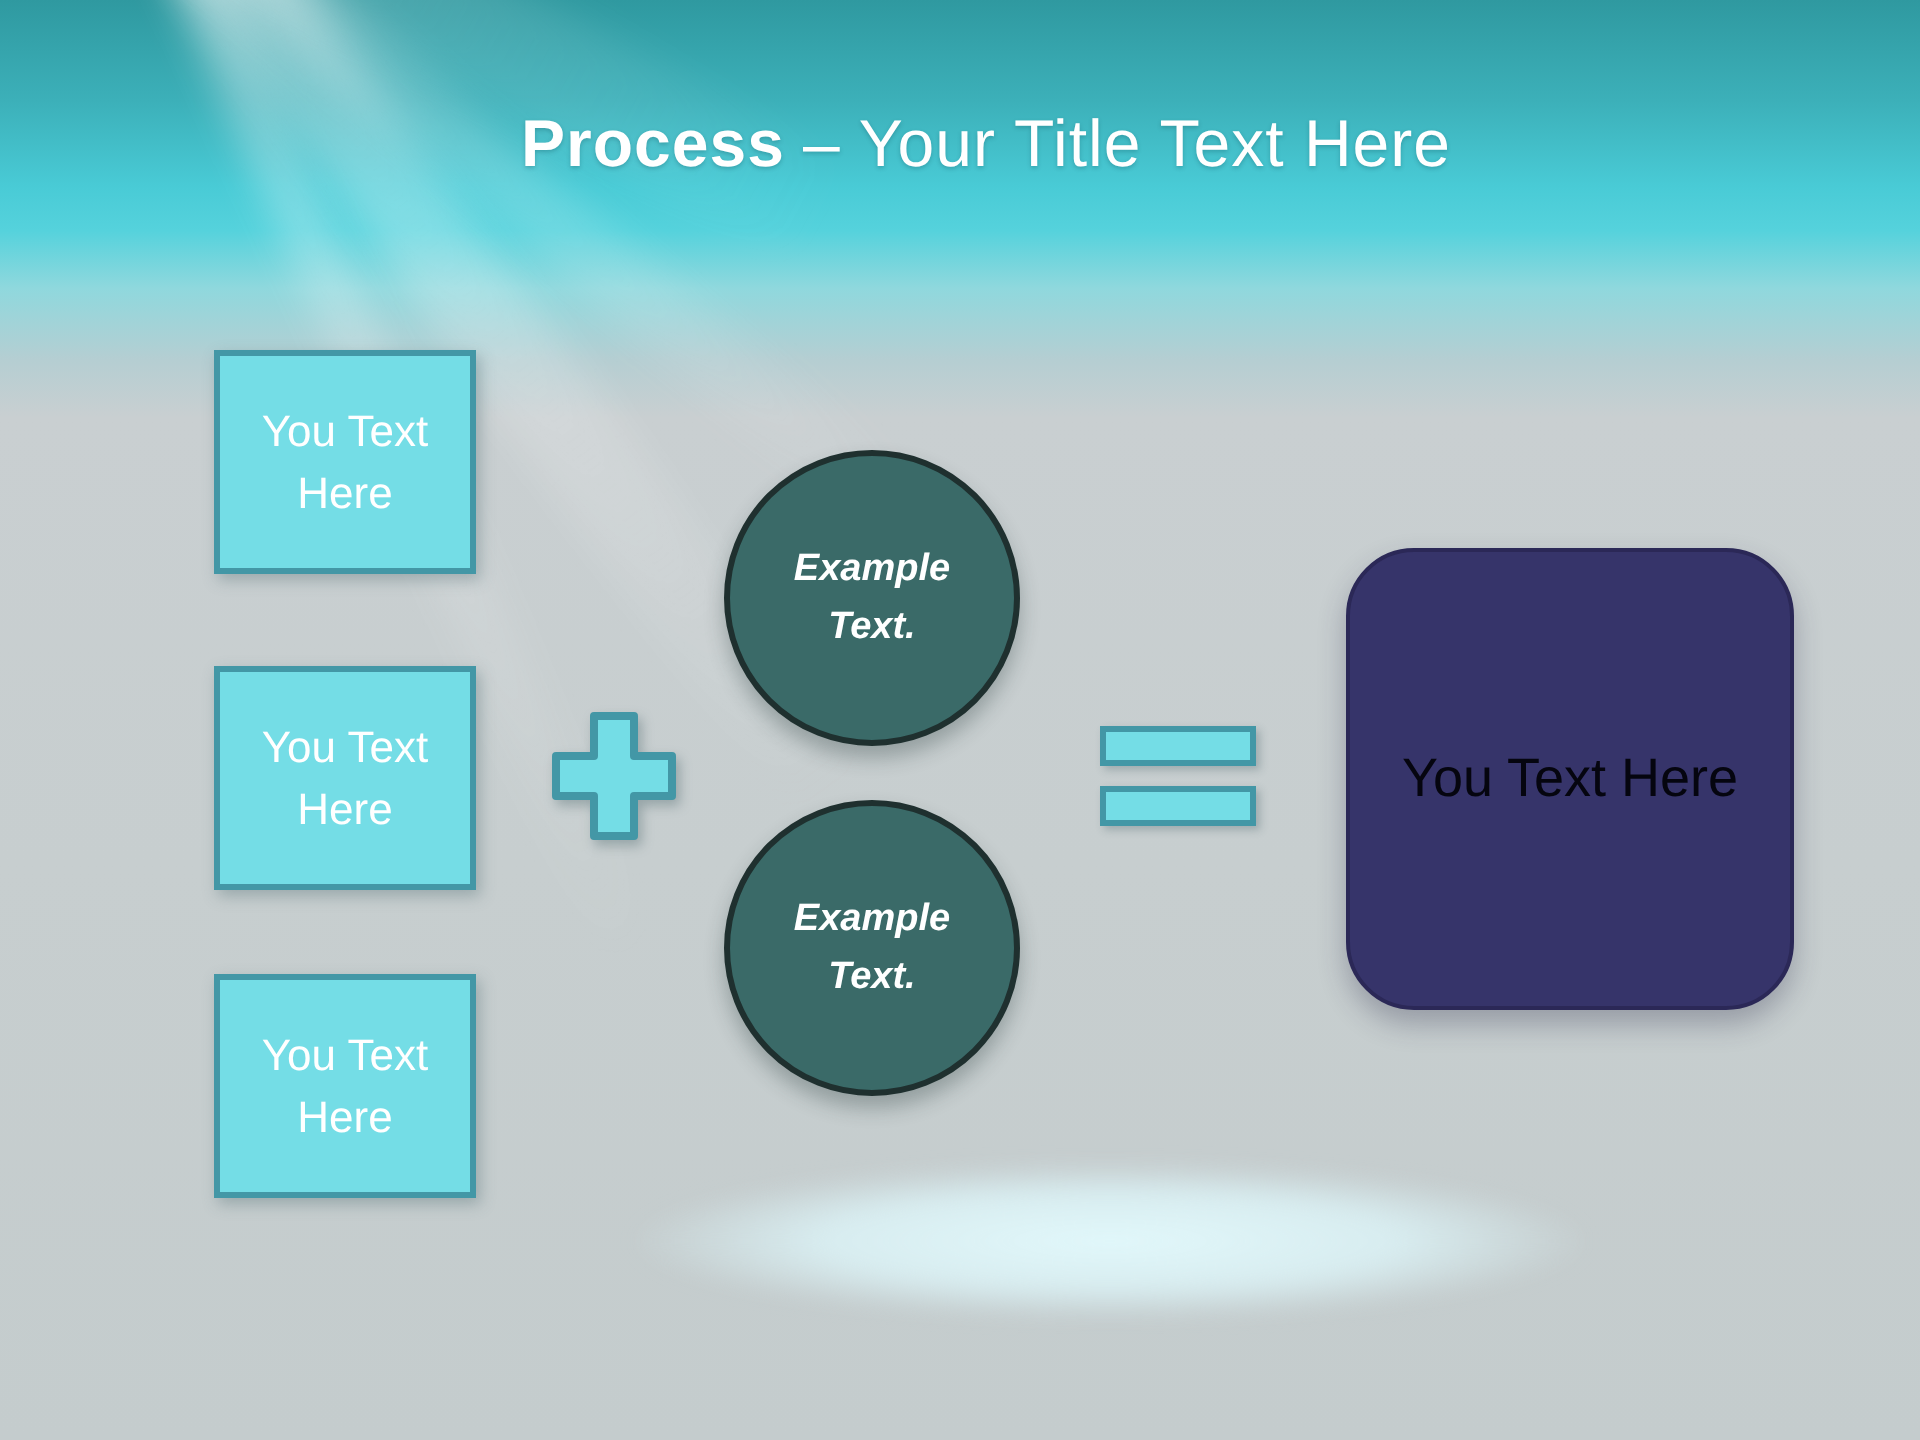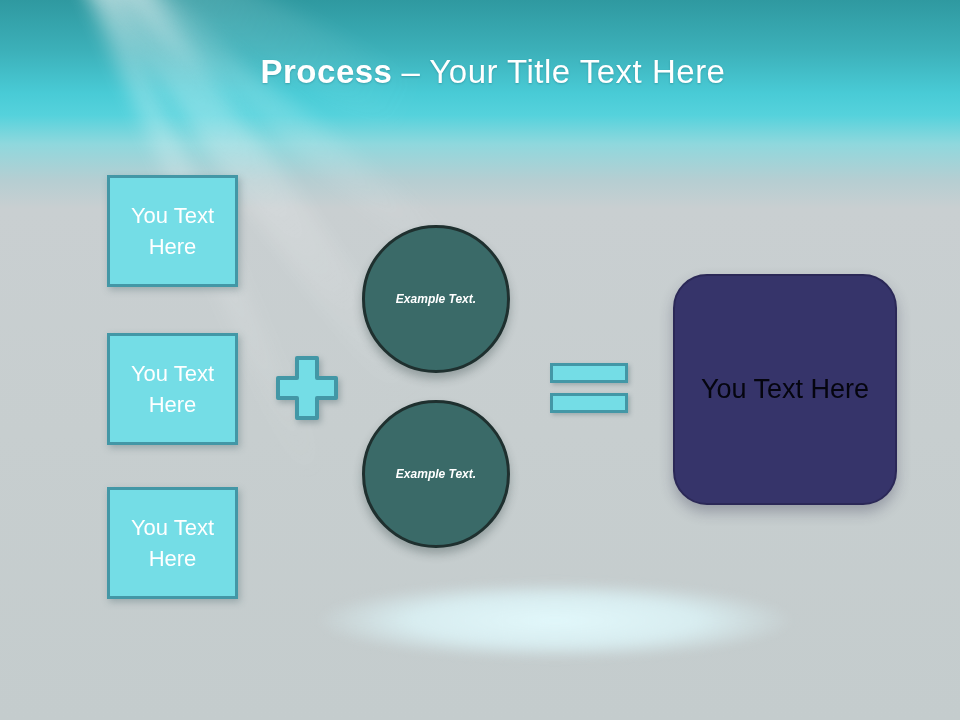--- a/index.html
+++ b/index.html
@@ -43,21 +43,21 @@
   .plus-wrap path{fill:var(--box_fill);stroke:var(--box_border);stroke-width:4;stroke-linejoin:round;}
   .equals-wrap{position:absolute;left:550px;top:363px;width:78px;height:50px;
     display:flex;flex-direction:column;justify-content:space-between;}
   .equals-bar{width:78px;height:20px;box-sizing:border-box;
     background:var(--box_fill);border:3px solid var(--box_border);
     box-shadow:2px 2px 4px rgba(60,90,95,0.3);}
   
   .ex-circle{position:absolute;left:362px;width:148px;height:148px;border-radius:50%;
     box-sizing:border-box;background:var(--circle_fill);border:3px solid var(--circle_border);
     display:flex;align-items:center;justify-content:center;text-align:center;
-    color:#ffffff;font-size:12px;font-weight:700;font-style:italic;line-height:1.55;
+    color:#ffffff;font-size:19px;font-weight:700;font-style:italic;line-height:1.55;
     padding:0 28px;box-shadow:0 6px 10px rgba(30,50,50,0.3);}
   .circle1{top:225px;} .circle2{top:400px;}
   
   .result-box{position:absolute;left:673px;top:274px;width:224px;height:231px;
     box-sizing:border-box;background:var(--result_fill);border:2px solid var(--result_border);
     border-radius:34px;display:flex;align-items:center;justify-content:center;
     color:#05050f;font-size:27px;box-shadow:0 7px 14px rgba(40,40,70,0.3);}
 </style>
 </head>
 <body>

